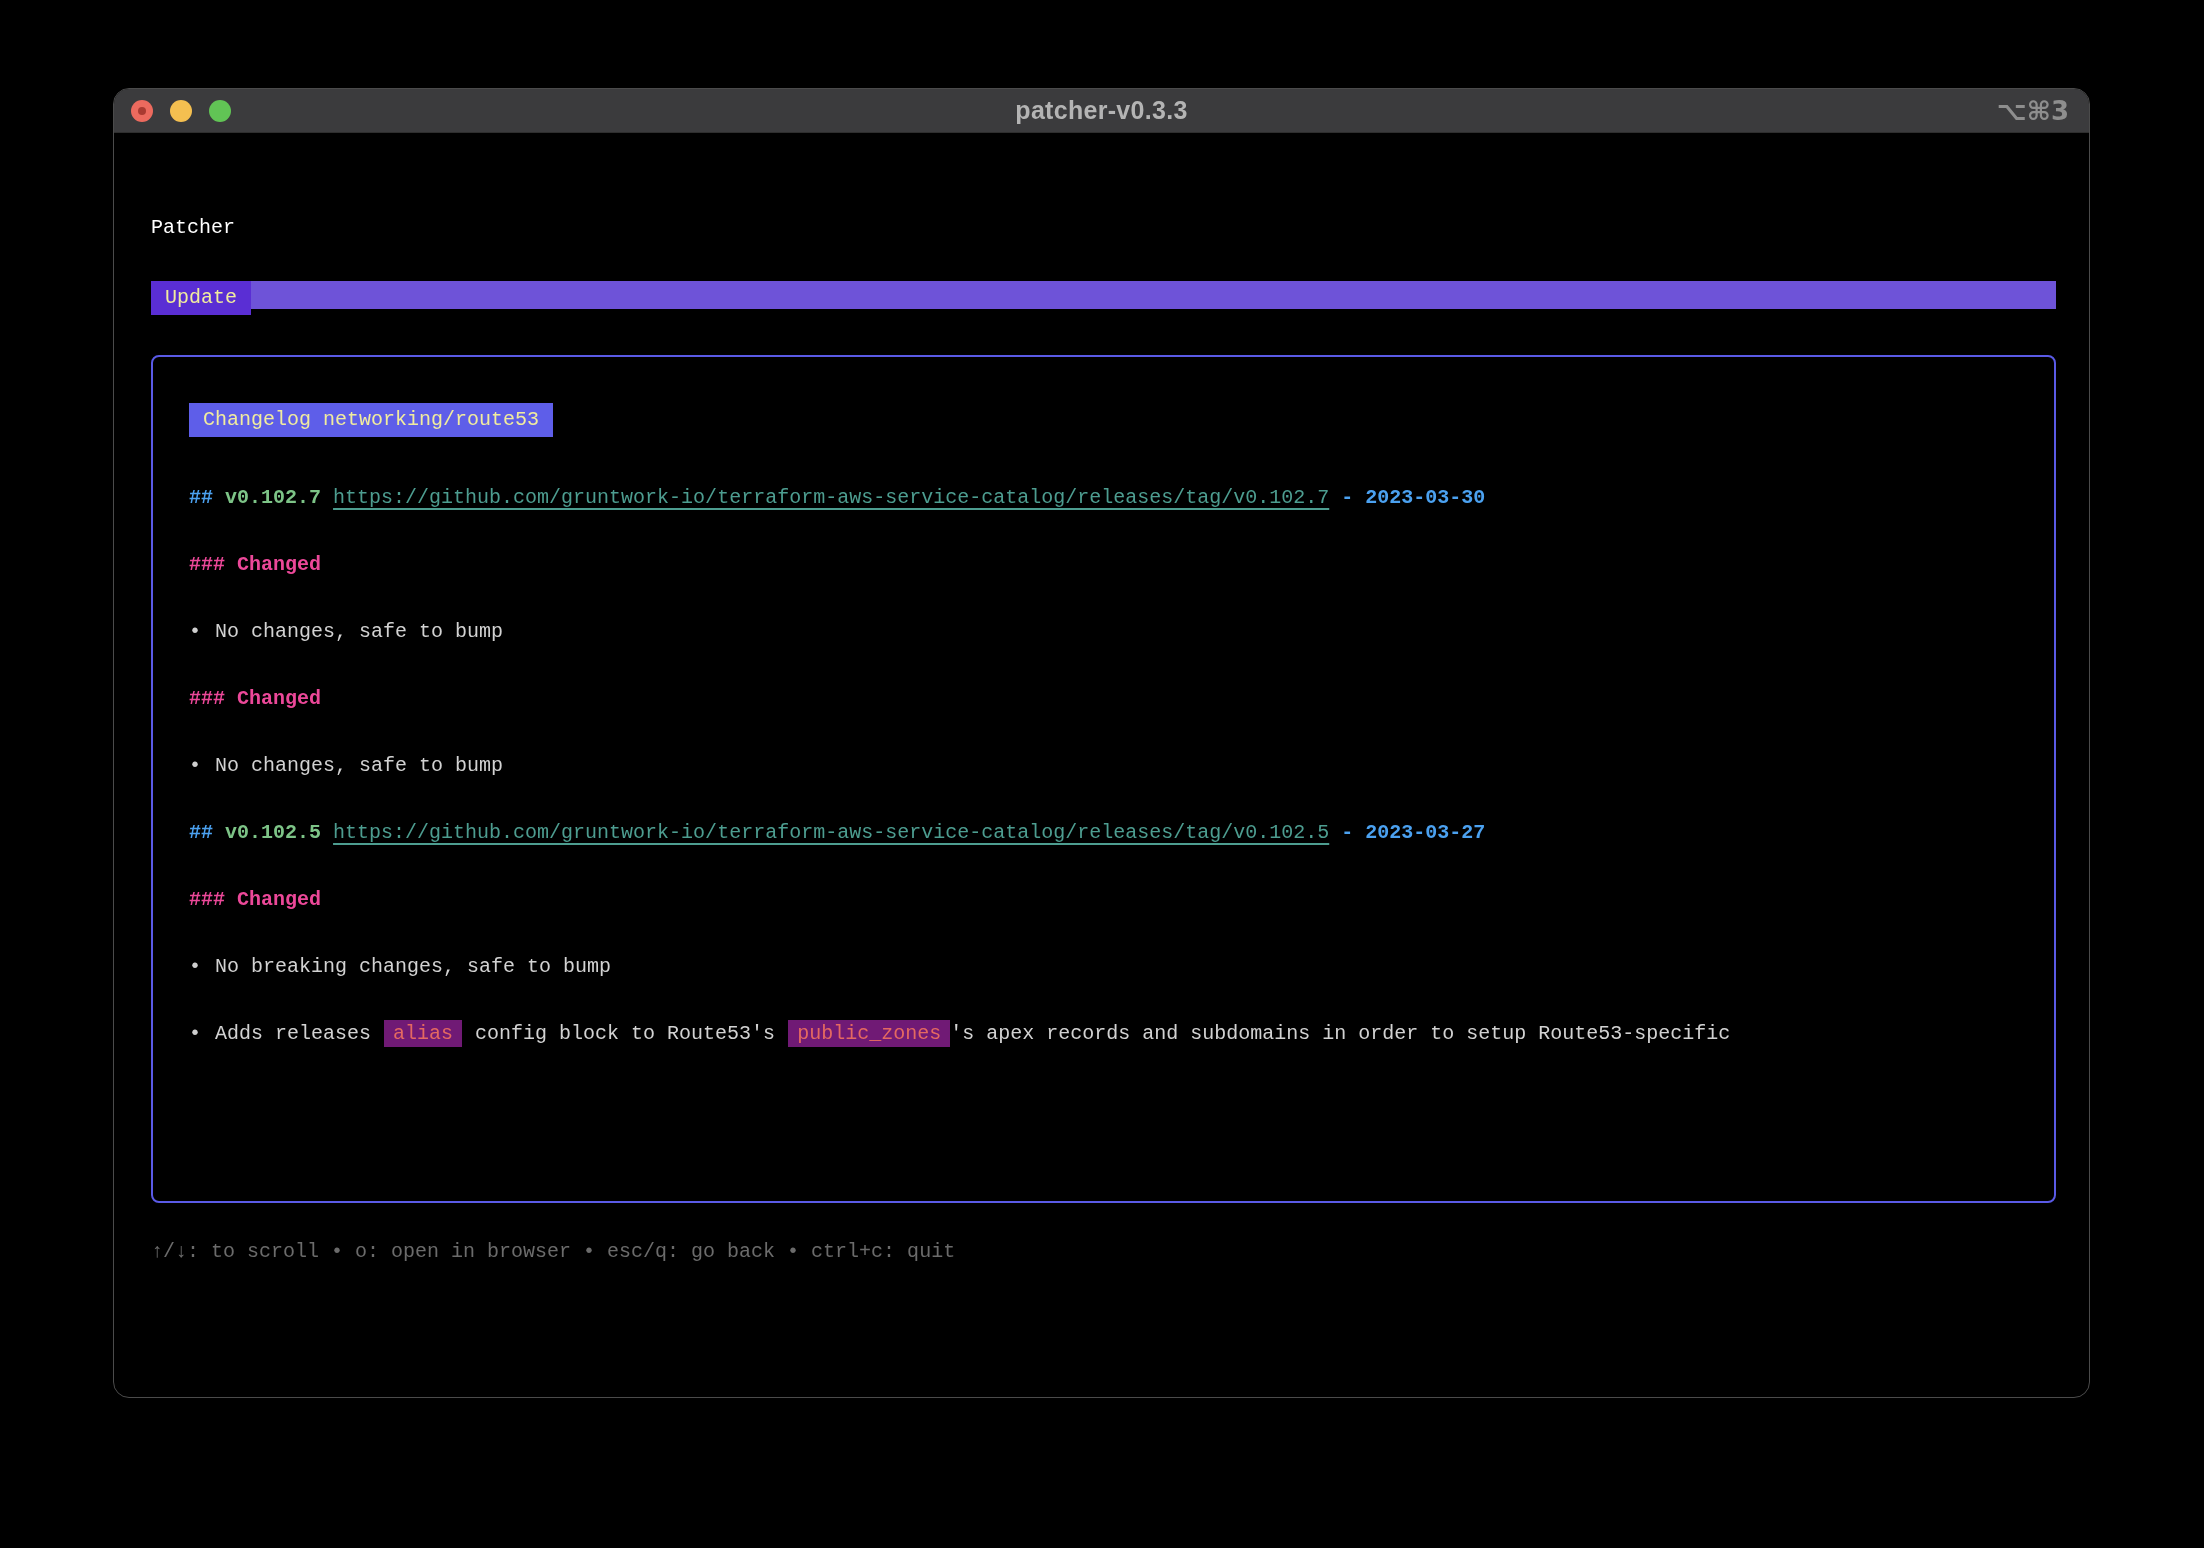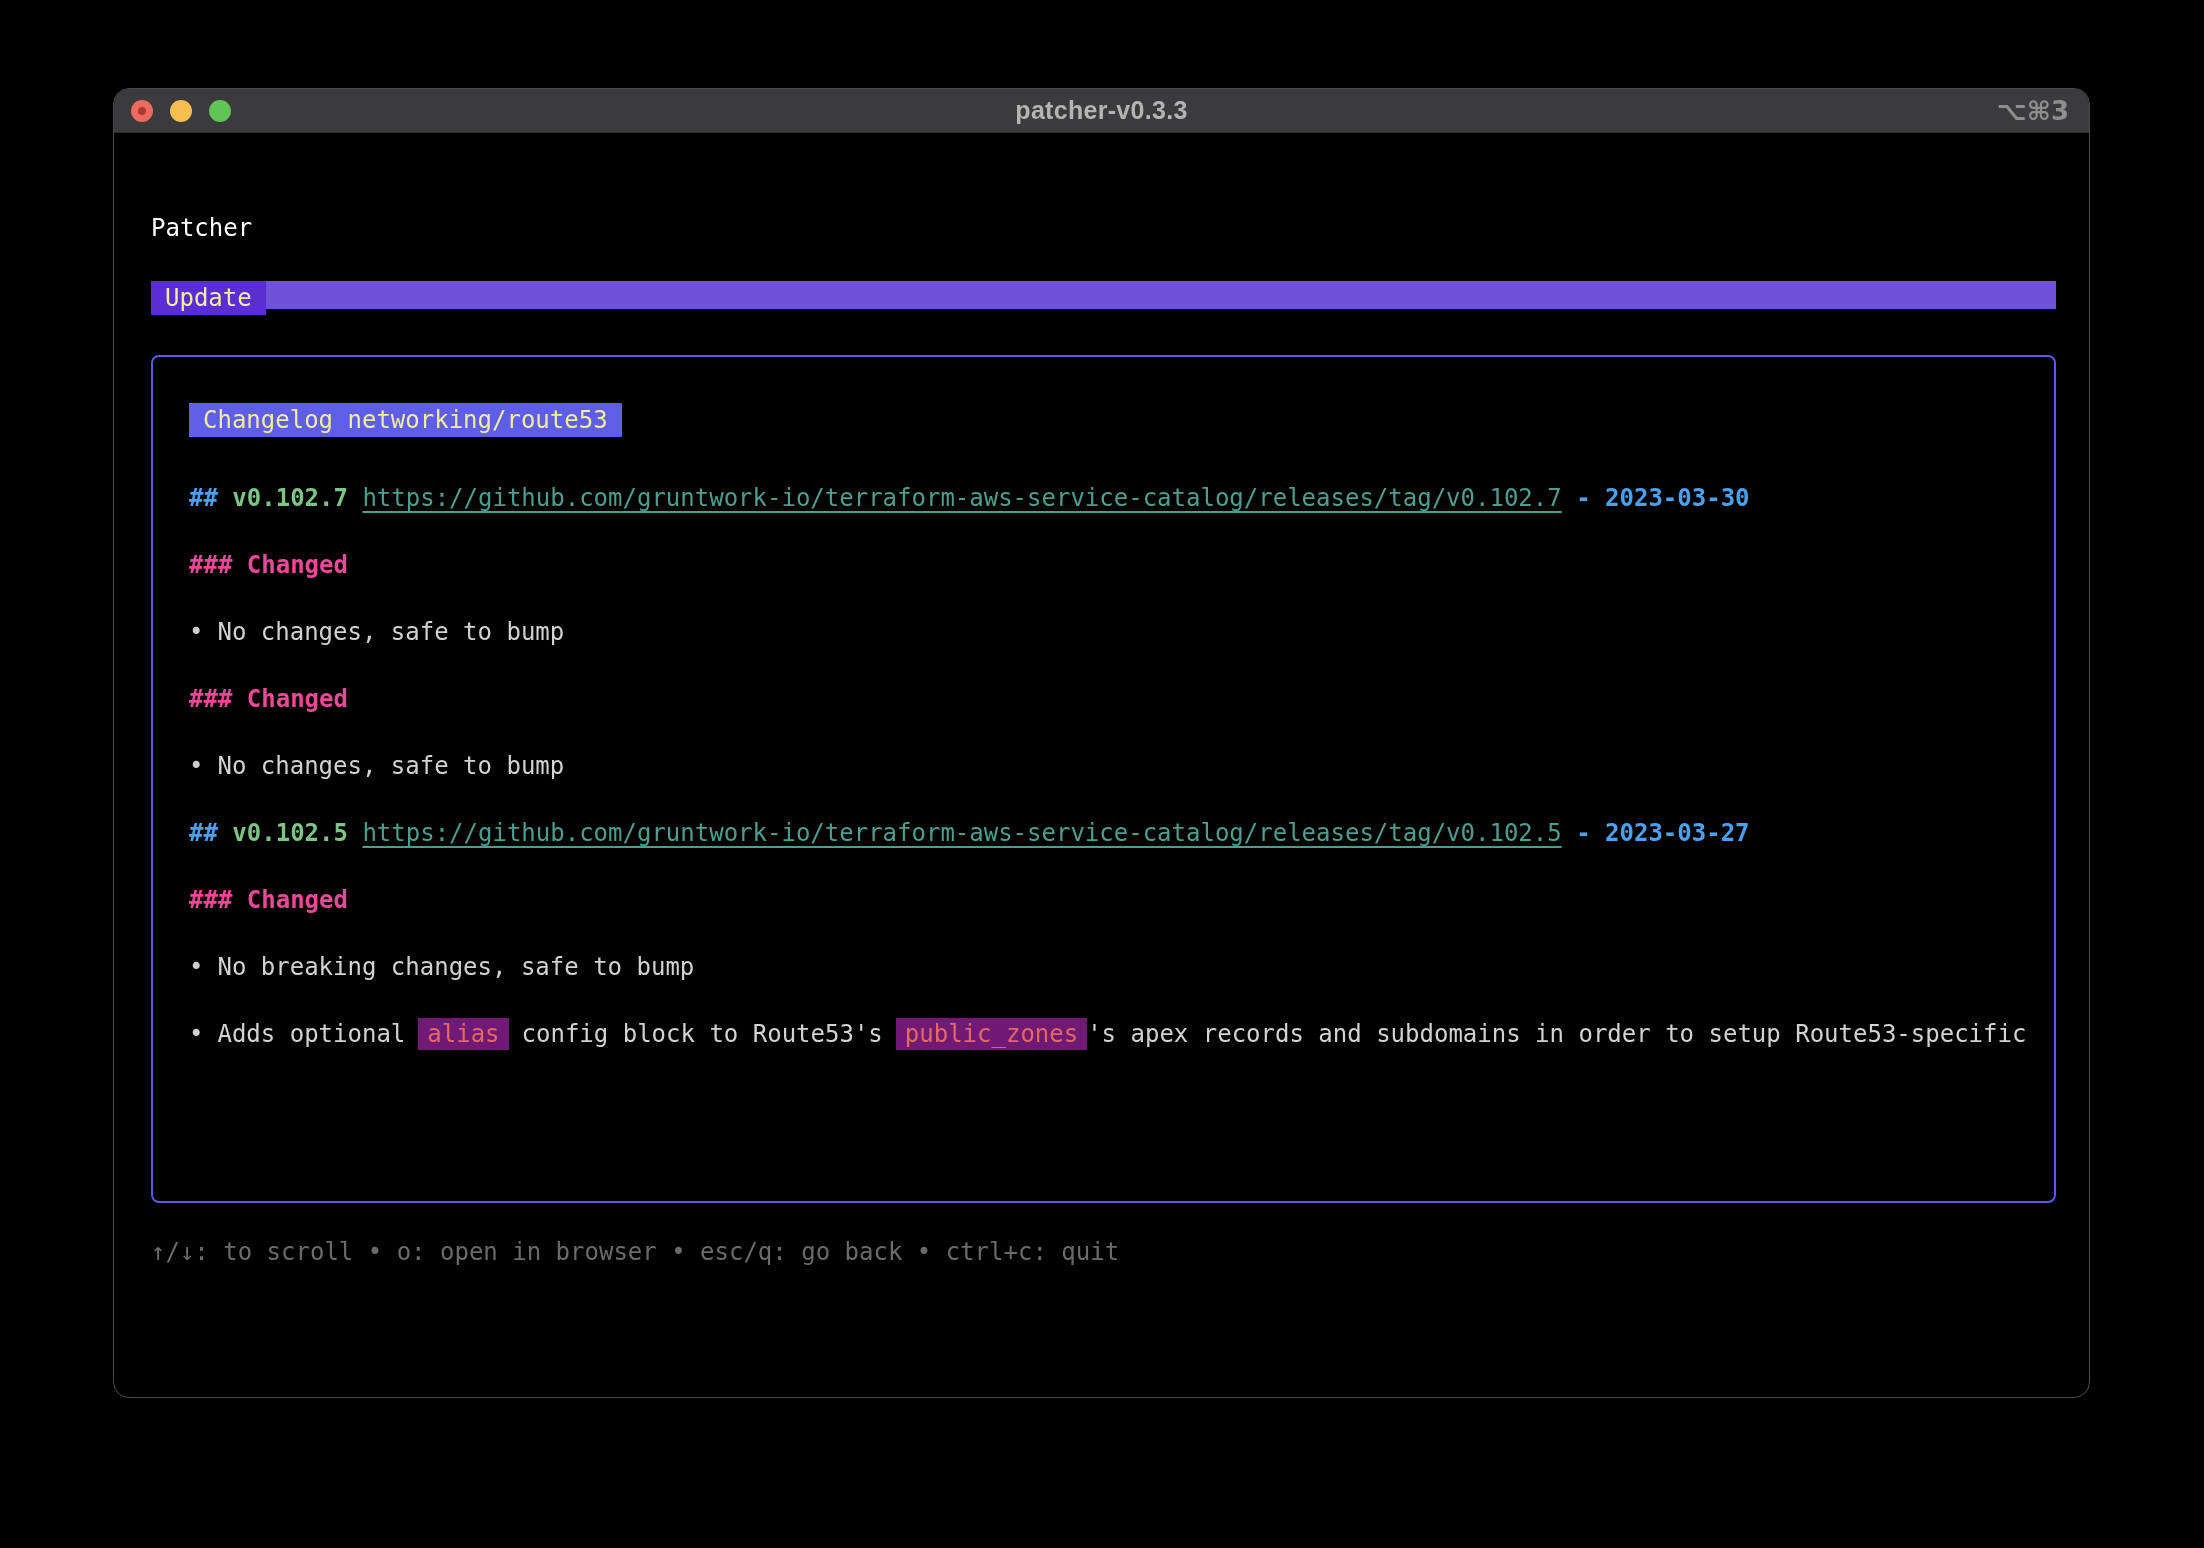--- a/index.html
+++ b/index.html
@@ -19,21 +19,21 @@
   .traffic { position: absolute; left: 17px; top: 0; height: 100%; display: flex; align-items: center; gap: 17px; }
   .light { width: 22px; height: 22px; border-radius: 50%; position: relative; }
   .light.red { background: #ec6a5e; }
   .light.red::after { content: ""; position: absolute; left: 7px; top: 7px; width: 8px; height: 8px; border-radius: 50%; background: #a93a31; }
   .light.yellow { background: #f4bf50; }
   .light.green { background: #61c455; }
   .win-title { font-family: "Liberation Sans", "DejaVu Sans", sans-serif; font-weight: bold; font-size: 25px; color: #b4b4b4; letter-spacing: 0.3px; }
   .win-shortcut { position: absolute; right: 20px; top: 0; height: 100%; display: flex; align-items: center;
     font-family: "DejaVu Sans", "Liberation Sans", sans-serif; font-weight: bold; font-size: 26px; color: #8e8e8e; }
 
-  .terminal { padding: 78px 37px 0 37px; font-size: 24px; color: #d2d2d2; }
+  .terminal { padding: 78px 37px 0 37px; font-size: 20px; color: #d2d2d2; font-family: Liberation Mono, monospace; }
 
   .app-heading { line-height: 34px; color: #ffffff; white-space: pre; }
 
   .tabbar { margin-top: 36px; height: 28px; width: 1905px; background: #6e53d8; display: flex; }
   .tab-active { height: 34px; background: #5a2ed4; color: #f1ec9e; line-height: 34px; padding: 0 14px; }
 
   .clbox {
     margin-top: 46px; width: 1905px; height: 848px;
     border: 2px solid #5a5ae6; border-radius: 8px;
     padding: 46px 30px 16px 36px; overflow: hidden; white-space: nowrap;
@@ -85,18 +85,18 @@
       <div class="cl-line"><span class="bullet-dot">•</span><span class="bullet-text">No changes, safe to bump</span></div>
 
       
       <div class="cl-line"><span class="md-heading">### Changed</span></div>
       <div class="cl-line"><span class="bullet-dot">•</span><span class="bullet-text">No changes, safe to bump</span></div>
 
       
       <div class="cl-line"><span class="md-hash">##</span> <span class="md-version">v0.102.5</span> <span class="md-url">https://github.com/gruntwork-io/terraform-aws-service-catalog/releases/tag/v0.102.5</span> <span class="md-date">-</span> <span class="md-date">2023-03-27</span></div>
       <div class="cl-line"><span class="md-heading">### Changed</span></div>
       <div class="cl-line"><span class="bullet-dot">•</span><span class="bullet-text">No breaking changes, safe to bump</span></div>
-      <div class="cl-line"><span class="bullet-dot">•</span><span class="bullet-text">Adds optional</span><span class="code-chip">alias</span><span class="bullet-text">config block to Route53's</span><span class="code-chip no-right">public_zones</span><span class="bullet-text">'s apex records and subdomains in order to setup Route53-specific</span></div>
+      <div class="cl-line"><span class="bullet-dot">•</span><span class="bullet-text">Adds releases</span><span class="code-chip">alias</span><span class="bullet-text">config block to Route53's</span><span class="code-chip no-right">public_zones</span><span class="bullet-text">'s apex records and subdomains in order to setup Route53-specific</span></div>
     </div>
 
     <div class="footer-help">↑/↓: to scroll • o: open in browser • esc/q: go back • ctrl+c: quit</div>
   </div>
 </div>
 
 </body></html>

